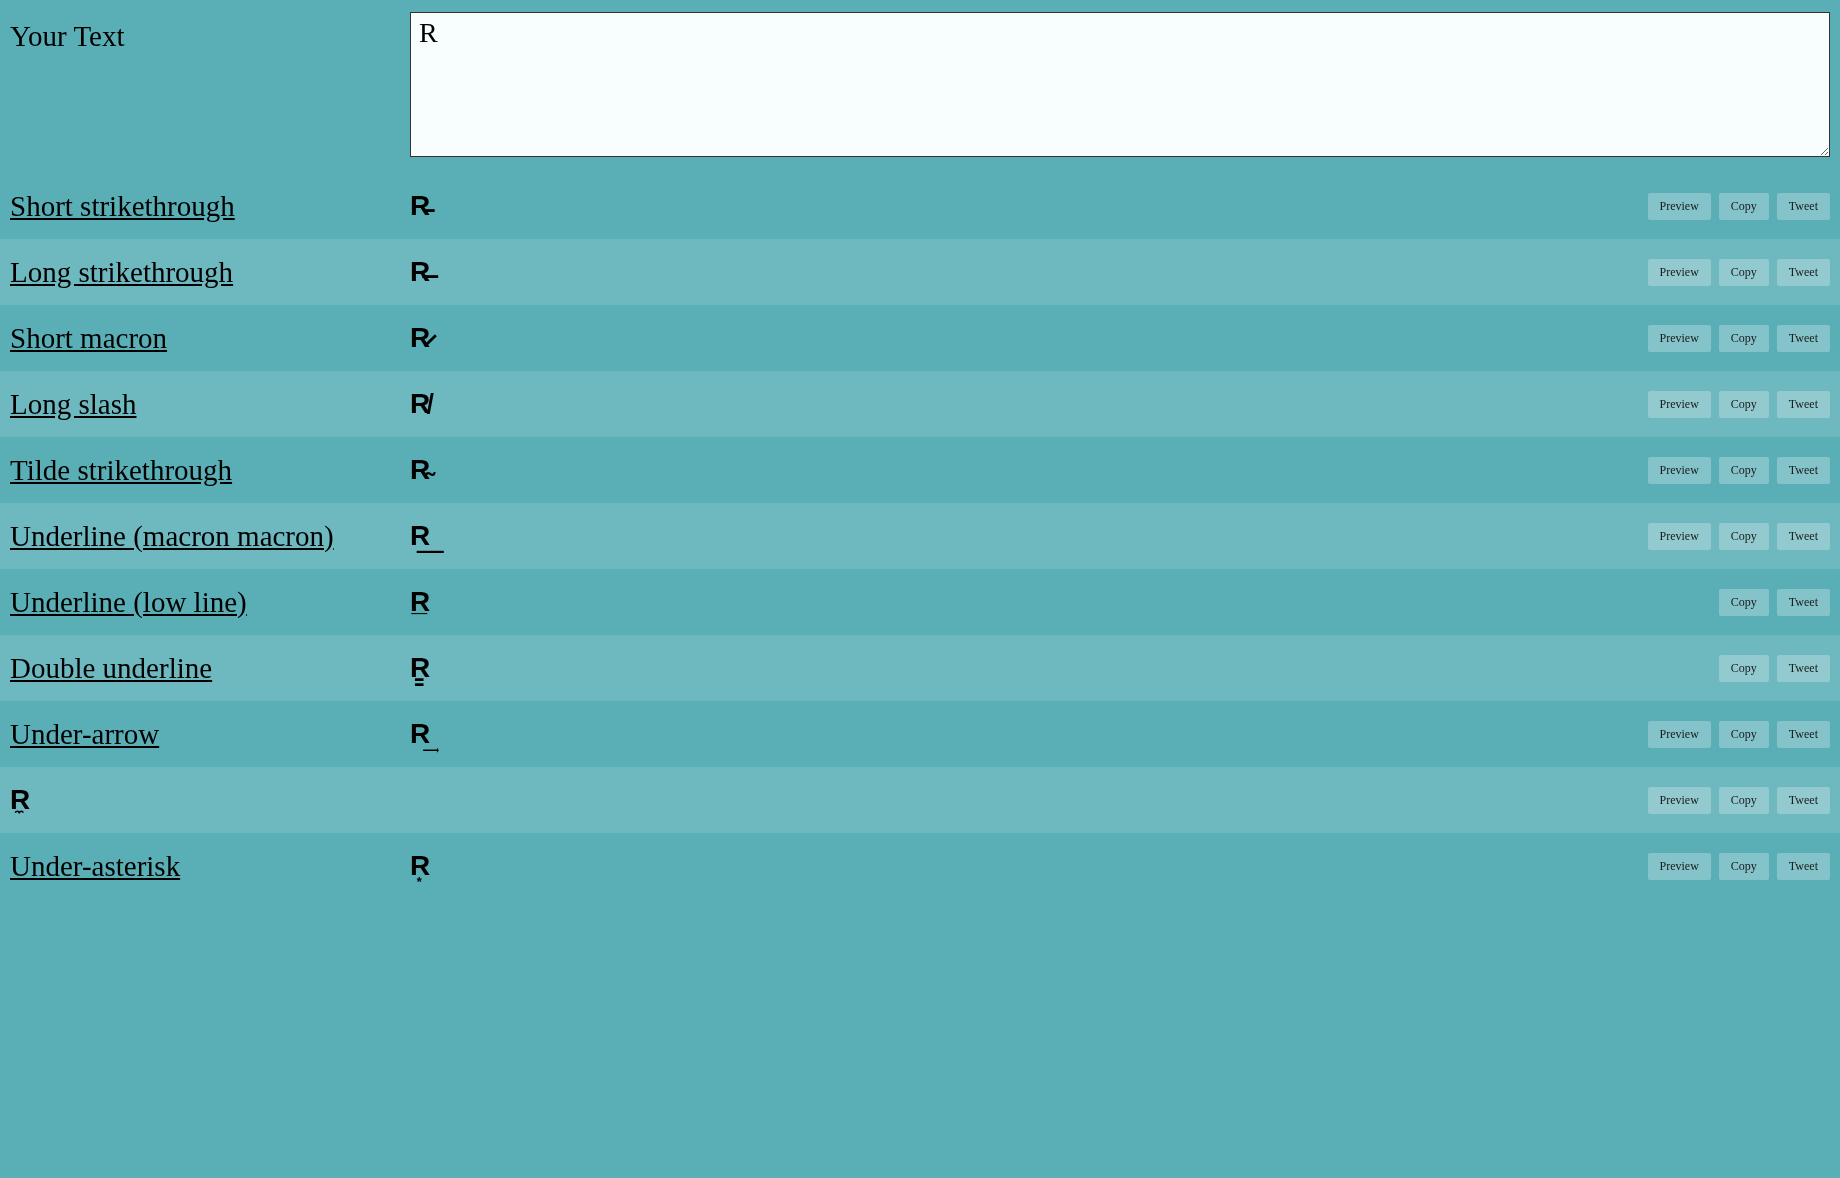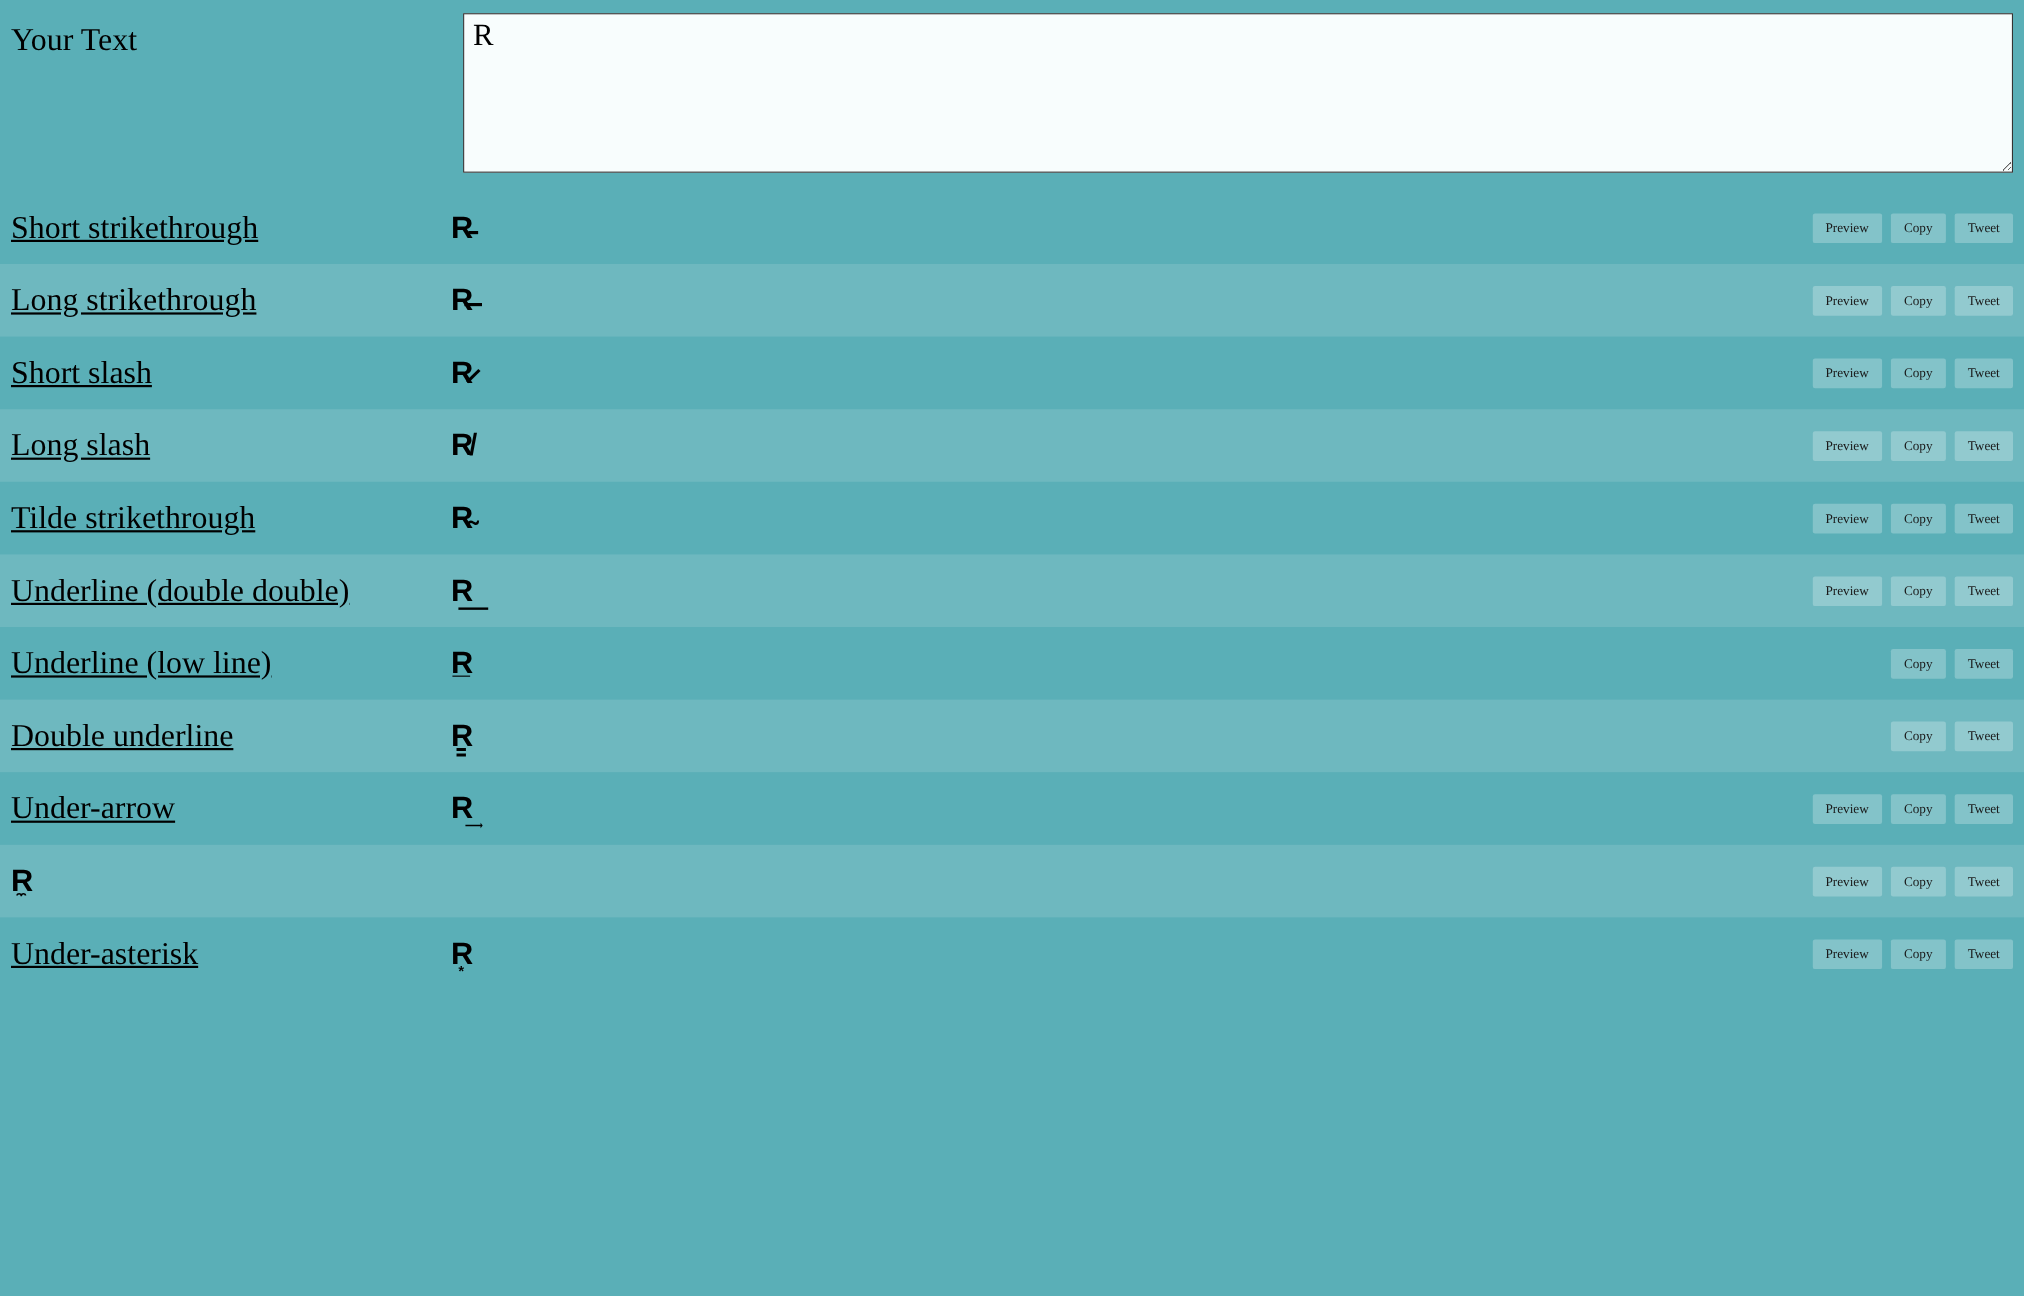--- a/index.html
+++ b/index.html
@@ -6,21 +6,20 @@
     body {
       background: #5aafb7;
       font-family: Georgia, 'Times New Roman', serif;
       color: #000;
       padding: 0;
     }
     .input-row {
       display: flex;
       padding: 12px 10px 12px 10px;
       align-items: flex-start;
-      gap: 11px;
     }
     .label-col {
       width: 400px;
       flex-shrink: 0;
       font-size: 29px;
       padding-top: 8px;
     }
     .input-col {
       flex: 1;
     }
@@ -98,21 +97,21 @@
     <div class="style-row">
       <a class="style-label">Long strikethrough</a>
       <div class="style-output">R̶</div>
       <div class="actions">
         <button class="btn">Preview</button>
         <button class="btn">Copy</button>
         <button class="btn">Tweet</button>
       </div>
     </div>
     <div class="style-row">
-      <a class="style-label">Short slash</a>
+      <a class="style-label">Short macron</a>
       <div class="style-output">R̷</div>
       <div class="actions">
         <button class="btn">Preview</button>
         <button class="btn">Copy</button>
         <button class="btn">Tweet</button>
       </div>
     </div>
     <div class="style-row">
       <a class="style-label">Long slash</a>
       <div class="style-output">R̸</div>
@@ -125,21 +124,21 @@
     <div class="style-row">
       <a class="style-label">Tilde strikethrough</a>
       <div class="style-output">R̴</div>
       <div class="actions">
         <button class="btn">Preview</button>
         <button class="btn">Copy</button>
         <button class="btn">Tweet</button>
       </div>
     </div>
     <div class="style-row">
-      <a class="style-label">Underline (double double)</a>
+      <a class="style-label">Underline (macron macron)</a>
       <div class="style-output">R͟</div>
       <div class="actions">
         <button class="btn">Preview</button>
         <button class="btn">Copy</button>
         <button class="btn">Tweet</button>
       </div>
     </div>
     <div class="style-row">
       <a class="style-label">Underline (low line)</a>
       <div class="style-output">R̲</div>

